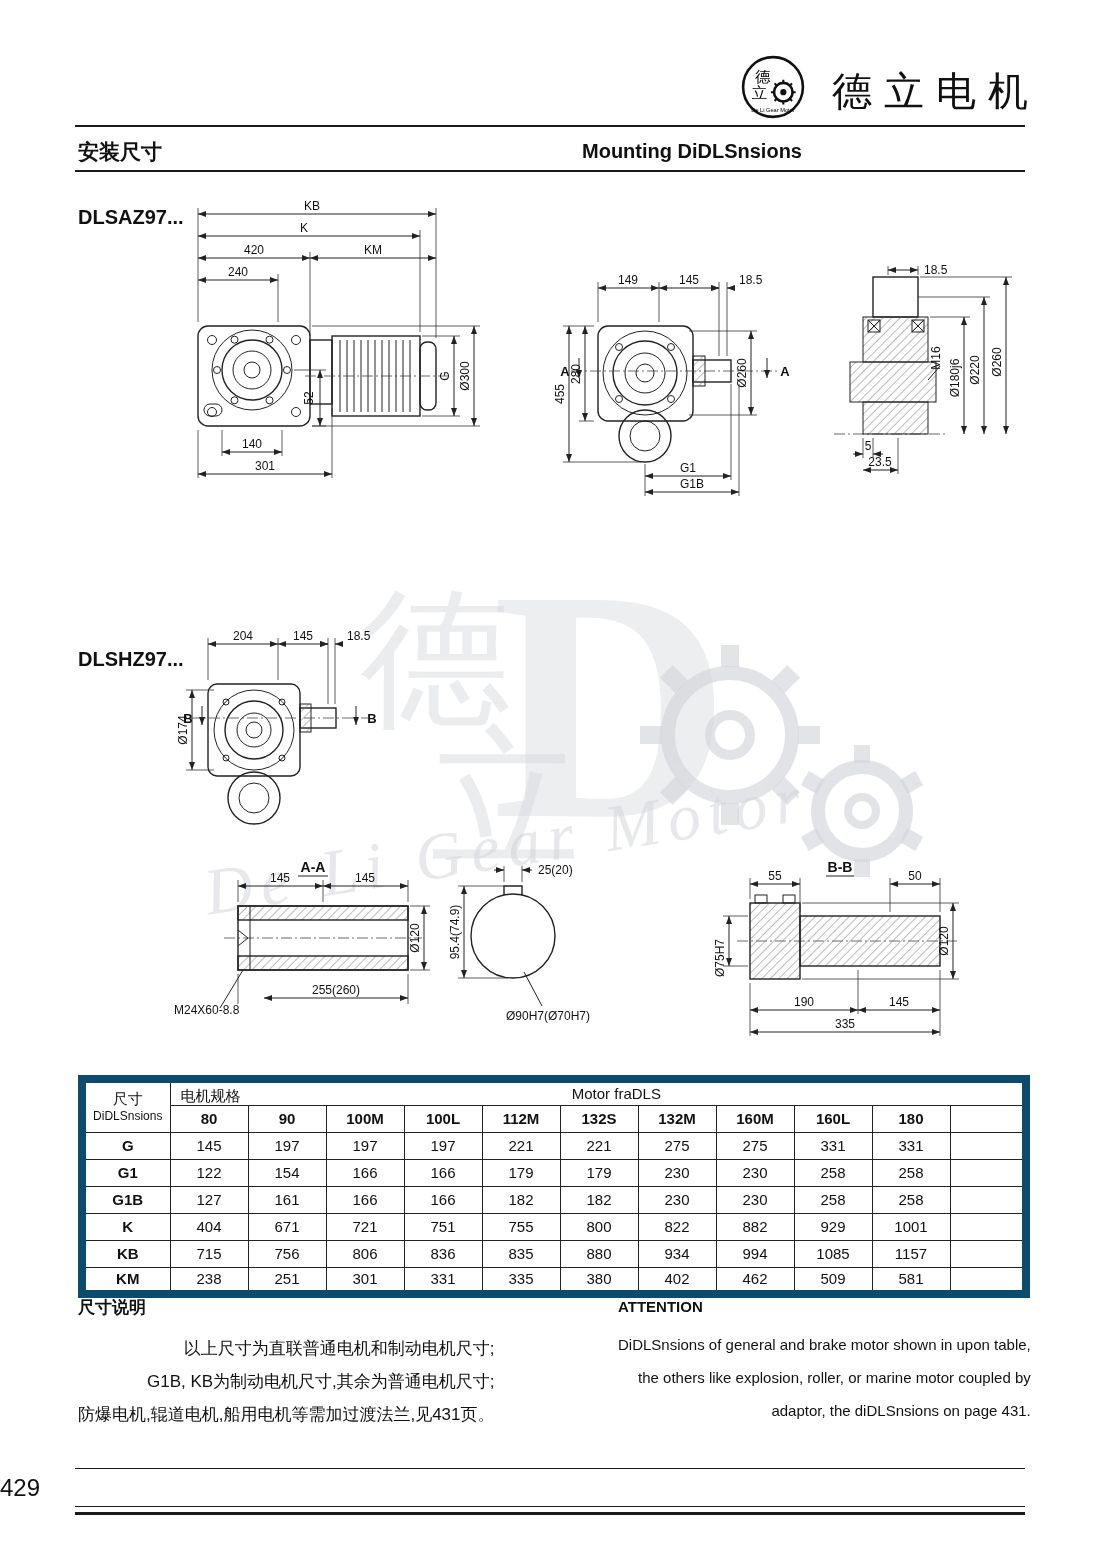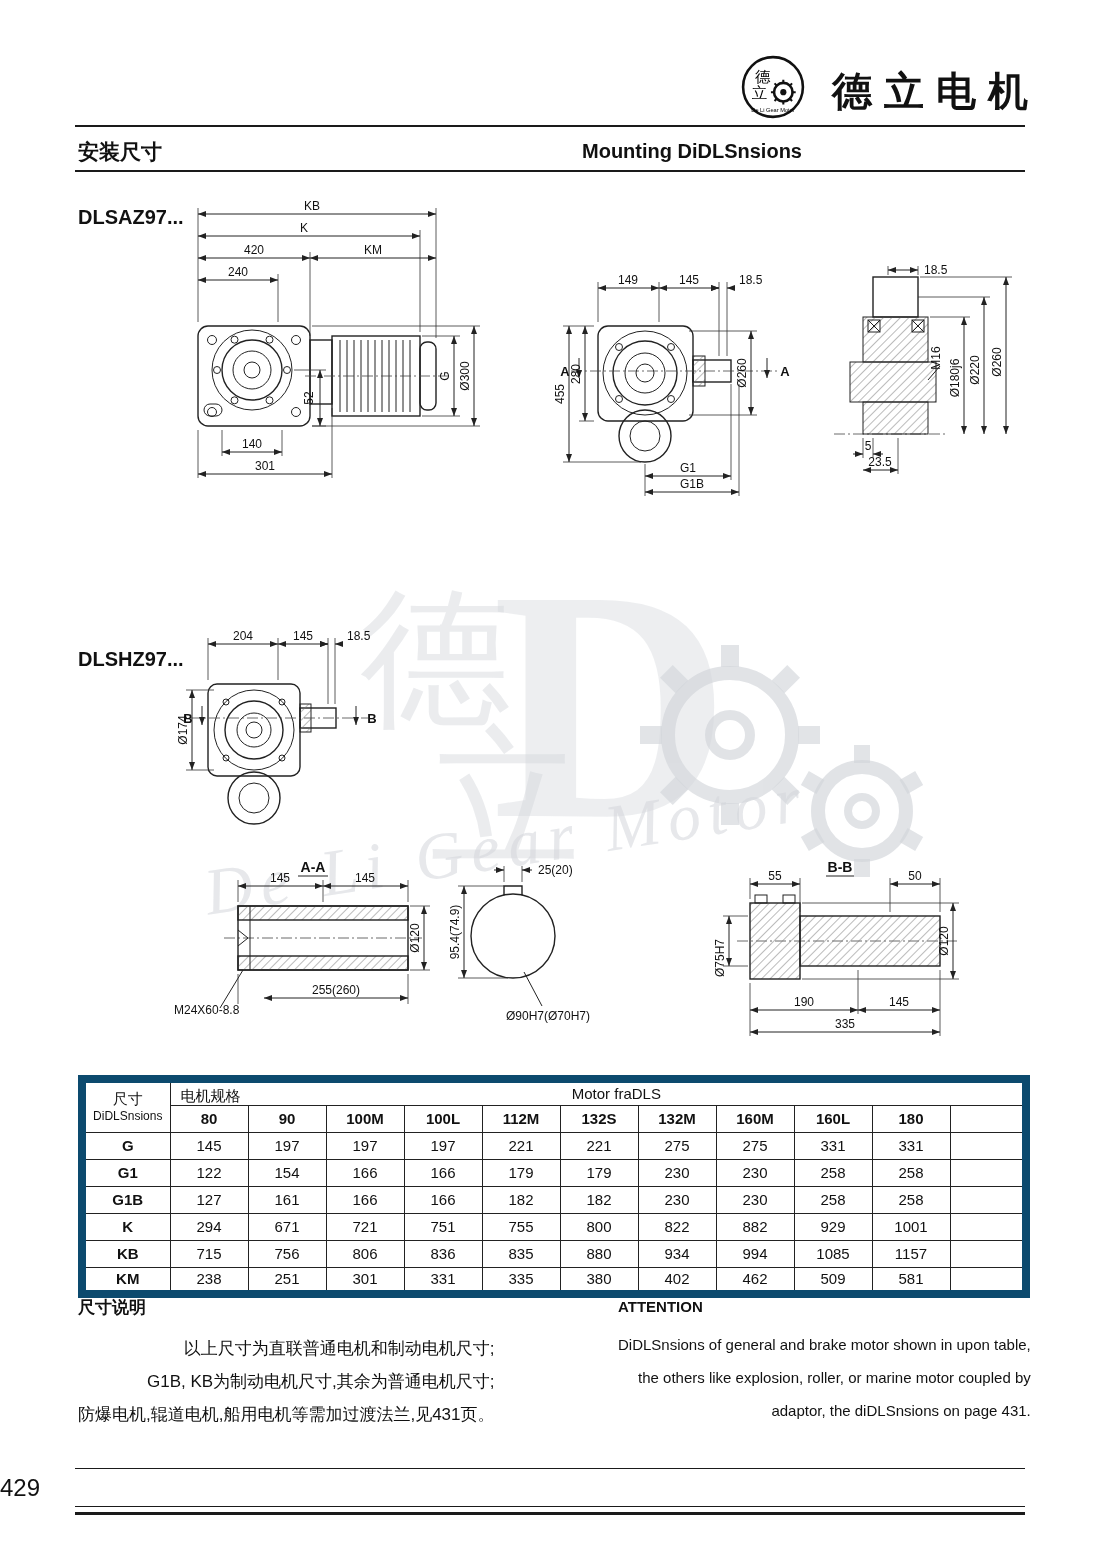--- a/index.html
+++ b/index.html
@@ -2,21 +2,21 @@
 <html><head>
 <meta charset="utf-8">
 <style>
   * { margin:0; padding:0; box-sizing:border-box; }
   html,body { background:#fff; }
   body { width:1100px; height:1555px; position:relative; font-family:"Liberation Sans",sans-serif; color:#111; }
   .page { position:absolute; inset:0; overflow:hidden; }
 
   
   .emblem { position:absolute; left:740px; top:54px; width:66px; height:66px; }
-  .brand-cn { position:absolute; left:832px; top:64px; font-family:"Liberation Serif",serif; font-weight:bold; font-size:40px; letter-spacing:12px; white-space:nowrap; }
+  .brand-cn { position:absolute; left:832px; top:64px; font-family:"Liberation Serif",serif; font-weight:normal; font-size:40px; letter-spacing:12px; white-space:nowrap; }
   .rule { position:absolute; left:75px; width:950px; height:2px; background:#1a1a1a; }
   .rule.thin { height:1px; }
   .rule.thick { height:3px; }
   .title-cn { position:absolute; left:78px; top:138px; font-size:21px; font-weight:bold; }
   .title-en { position:absolute; left:582px; top:140px; font-size:20px; font-weight:bold; }
 
   .sec-label { position:absolute; left:78px; font-size:20px; font-weight:bold; z-index:2; }
 
   
   .wm { position:absolute; z-index:0; color:#d3d6db; }
@@ -454,21 +454,21 @@
         <td>182</td>
         <td>182</td>
         <td>230</td>
         <td>230</td>
         <td>258</td>
         <td>258</td>
         <td></td>
       </tr>
       <tr>
         <td class="rowname">K</td>
-        <td>294</td>
+        <td>404</td>
         <td>671</td>
         <td>721</td>
         <td>751</td>
         <td>755</td>
         <td>800</td>
         <td>822</td>
         <td>882</td>
         <td>929</td>
         <td>1001</td>
         <td></td>

